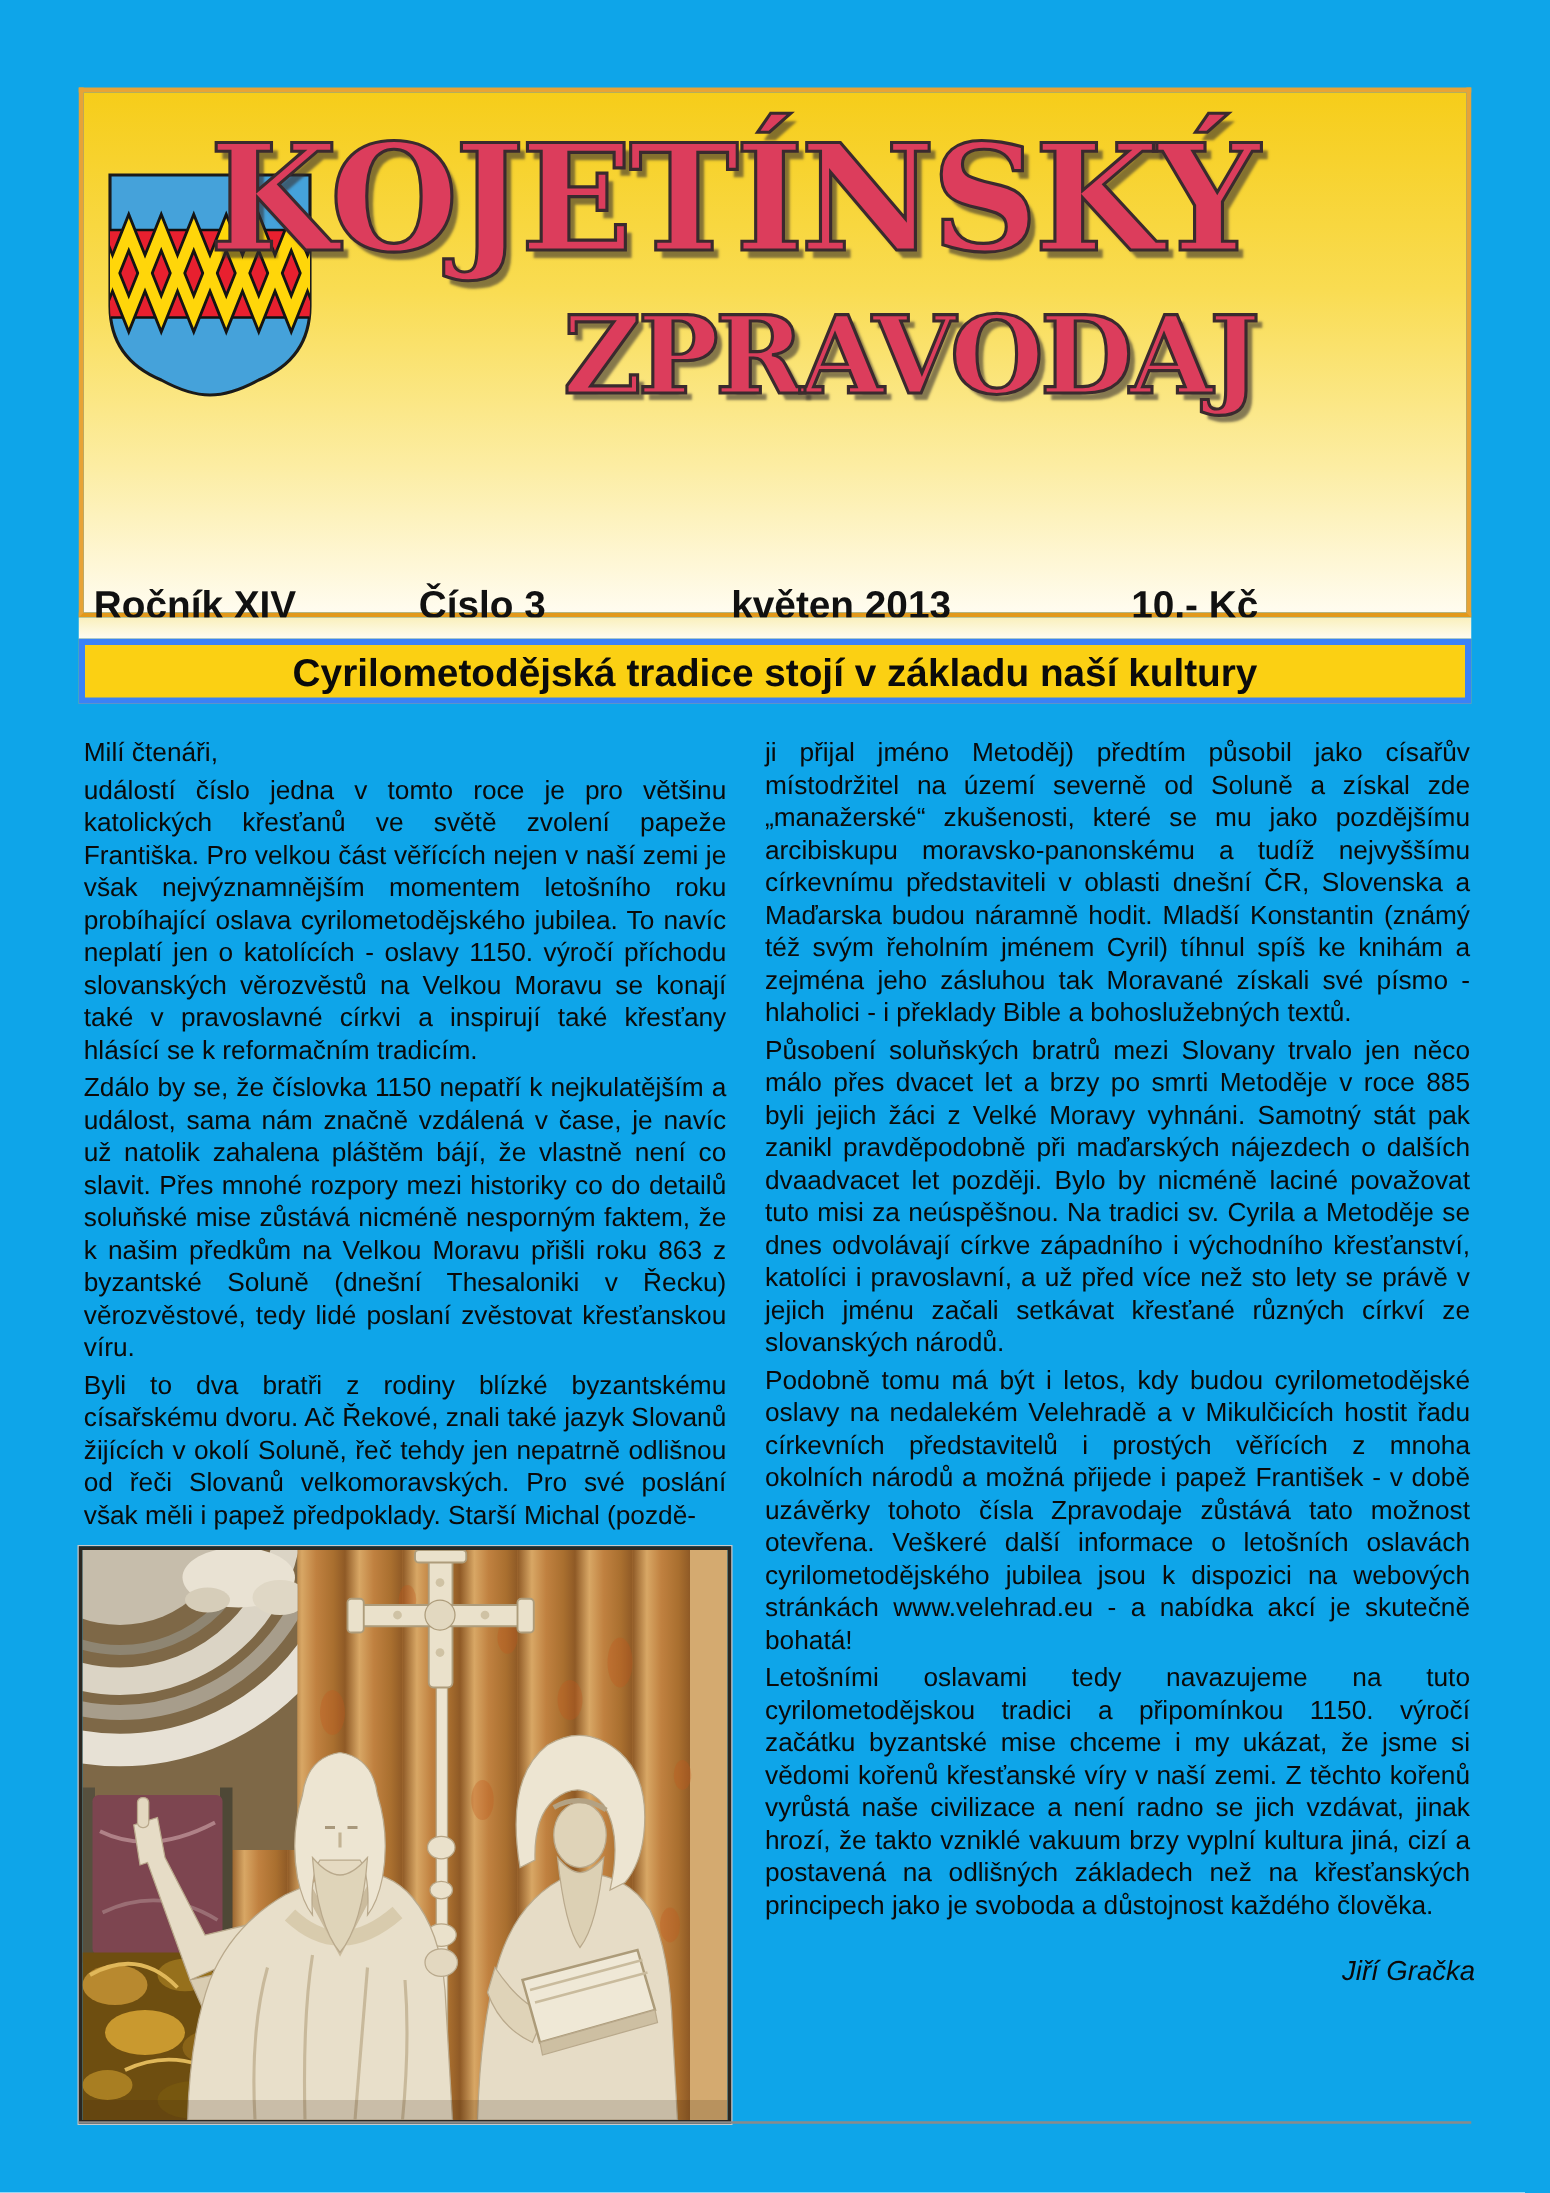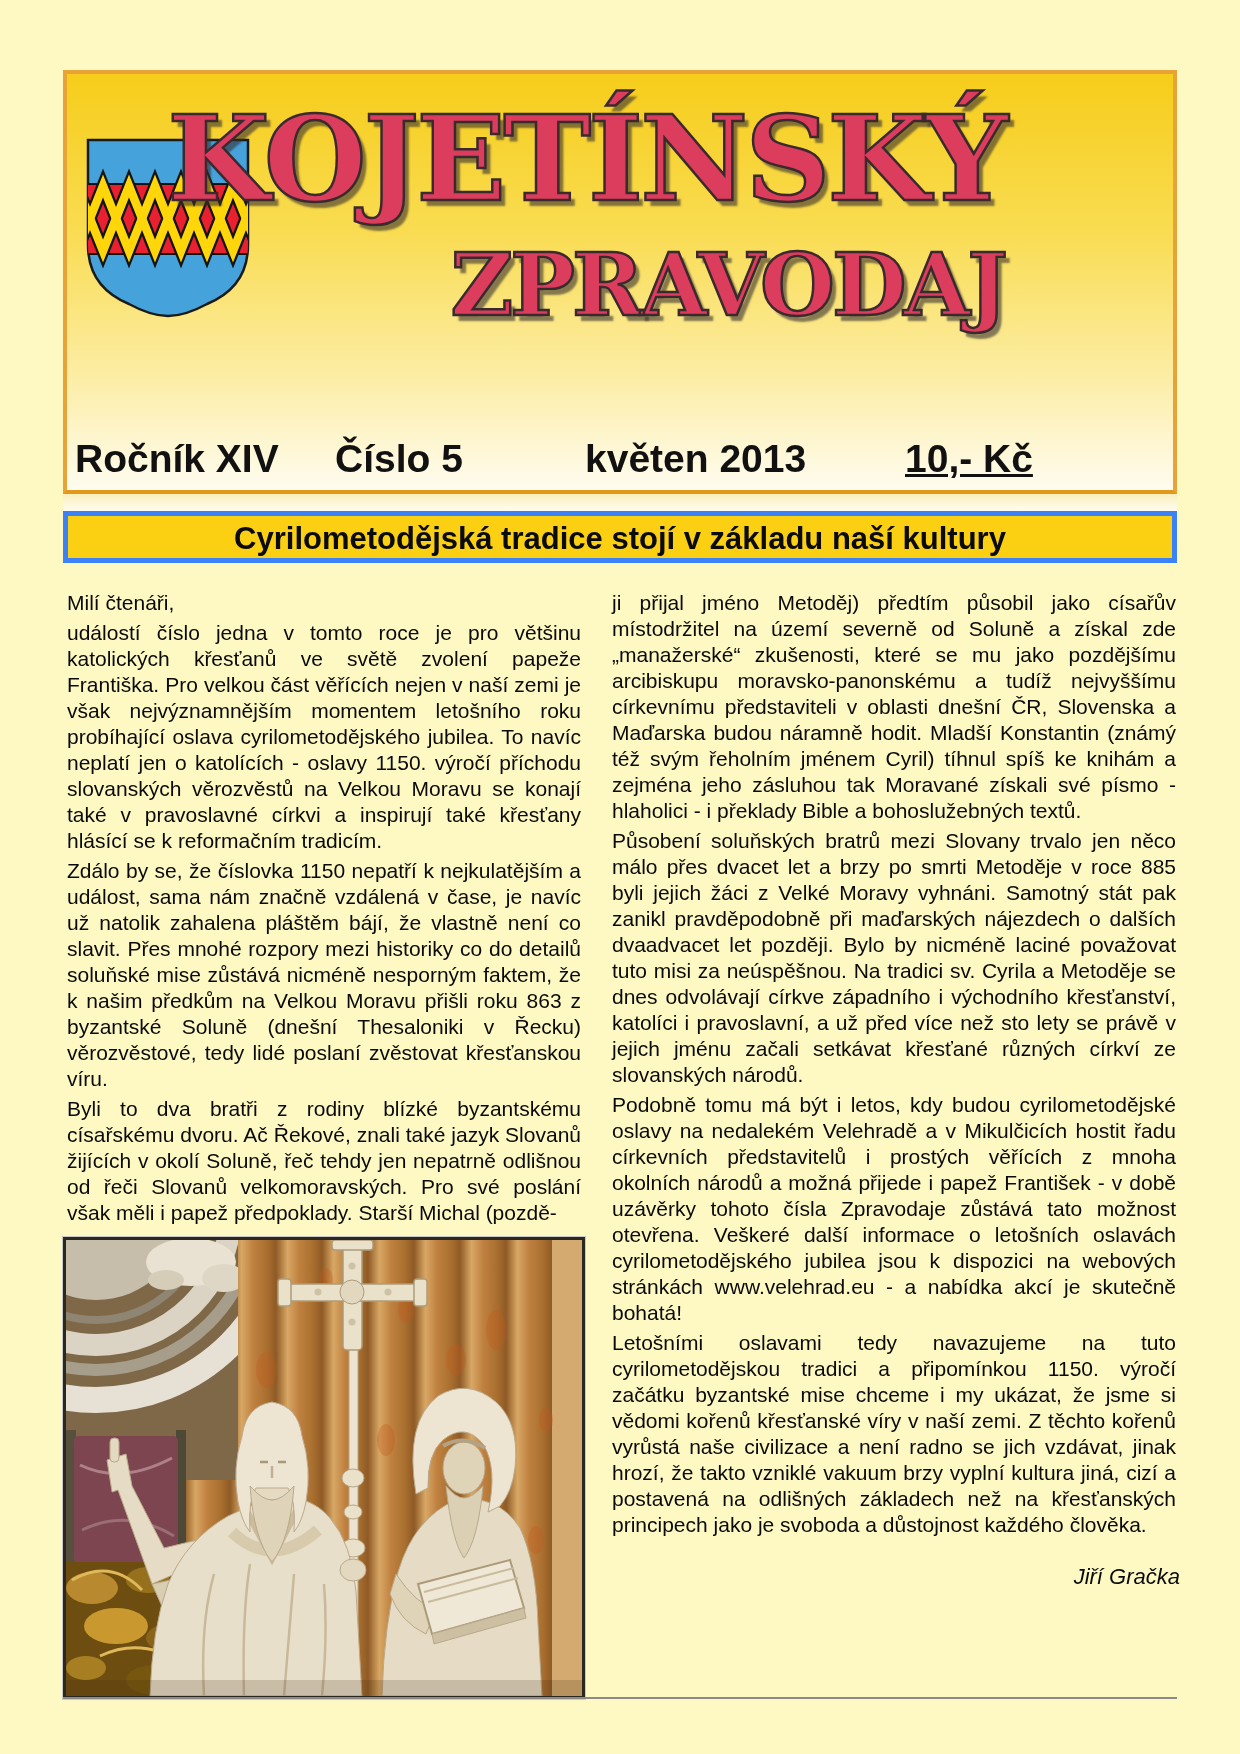--- a/index.html
+++ b/index.html
@@ -1,32 +1,32 @@
 <!DOCTYPE html>
 <html><head>
 <meta charset="utf-8">
 <style>
   html,body{margin:0;padding:0;background:#ffffff;}
-  .page{position:relative;width:1240px;height:1754px;background:#fef9c3;
+  .page{position:relative;width:1240px;height:1754px;background:#0ea5e9;
         font-family:"Liberation Sans",sans-serif;overflow:hidden;}
 
   
   .masthead{position:absolute;left:63px;top:70px;width:1114px;height:424px;
     box-sizing:border-box;border:4px solid #E7A337;border-bottom-color:#E2991B;
     background:linear-gradient(180deg,#F6CD1A 0%,#F9DC52 38%,#FCEDA3 72%,#FFFCF0 100%);}
   .coat{position:absolute;left:18px;top:62px;width:166px;height:184px;}
   .title-line{position:absolute;right:168px;margin:0;
     font-family:"DejaVu Serif",serif;font-weight:bold;line-height:1;
     color:#DC3D5C;-webkit-text-stroke:2.5px #3A2A2E;
     text-shadow:5px 6px 2px rgba(55,48,48,.6);
     letter-spacing:-3px;white-space:nowrap;}
   .title-1{top:26px;font-size:118px;}
   .title-2{top:168px;font-size:86px;}
-  .meta{position:absolute;left:0;top:363px;width:100%;height:42px;
-    font-weight:bold;font-size:39px;color:#111;}
+  .meta{position:absolute;left:0;top:392px;width:100%;height:42px;
+    font-weight:bold;font-size:31px;color:#111;}
   .meta span{position:absolute;white-space:nowrap;}
   .meta-volume{left:8px;} .meta-issue{left:268px;}
   .meta-date{left:518px;} .meta-price{left:838px;text-decoration:underline;}
 
   .gap-strip{position:absolute;left:63px;top:494px;width:1114px;height:17px;
     background:linear-gradient(180deg,#FAF0BC,#FEFCF2);}
 
   
   .banner{position:absolute;left:63px;top:511px;width:1114px;height:52px;
     box-sizing:border-box;border:5px solid #3b82f6;background:#FBD013;
@@ -67,21 +67,21 @@
         <path d="M-8,49 L18,114 L44,49 L70,114 L96,49 L122,114 L148,49 L174,114" fill="none" stroke="#FFD60A" stroke-width="8.5"></path>
         <path d="M-8,114 L18,49 L44,114 L70,49 L96,114 L122,49 L148,114 L174,49" fill="none" stroke="#FFD60A" stroke-width="8.5"></path>
       </g>
     </svg>
 
     <h1 class="title-line title-1">KOJETÍNSKÝ</h1>
     <h1 class="title-line title-2">ZPRAVODAJ</h1>
 
     <div class="meta">
       <span class="meta-volume">Ročník XIV</span>
-      <span class="meta-issue">Číslo 5</span>
+      <span class="meta-issue">Číslo 3</span>
       <span class="meta-date">květen 2013</span>
       <span class="meta-price">10,- Kč</span>
     </div>
   </div>
 
   <div class="gap-strip"></div>
 
   <div class="banner">
     <span>Cyrilometodějská tradice stojí v základu naší kultury</span>
   </div>

